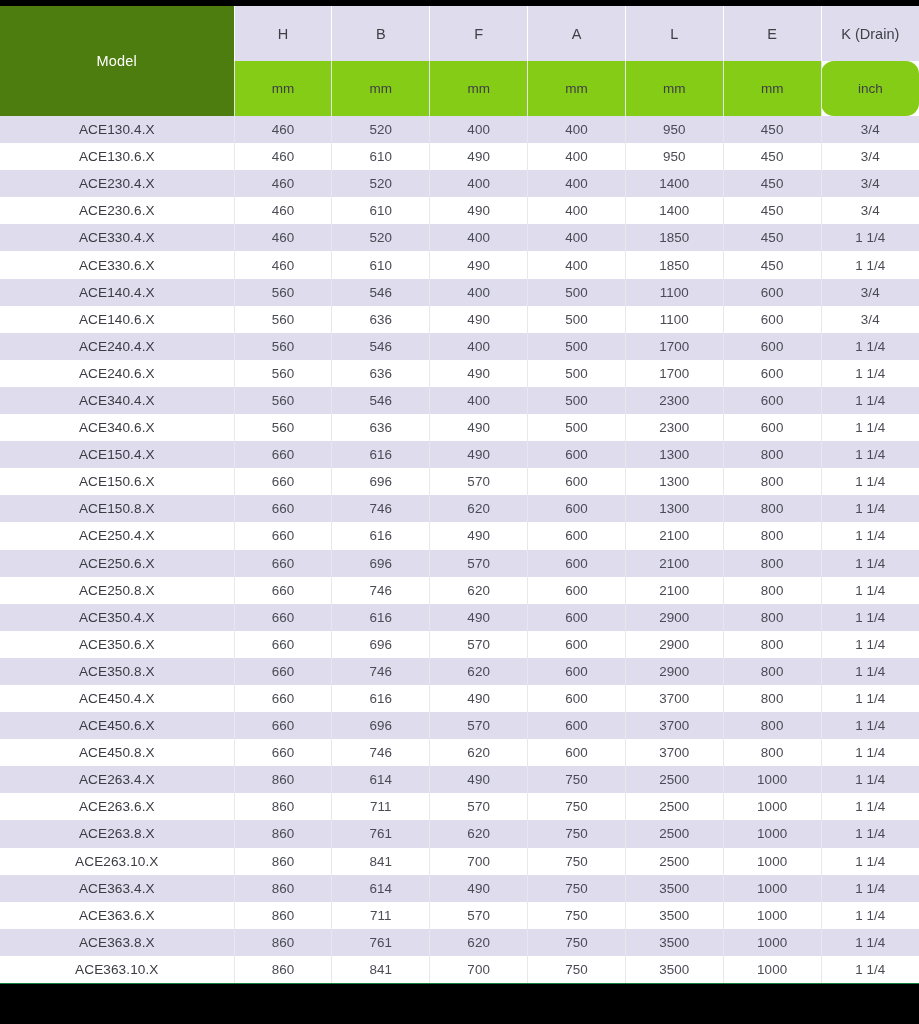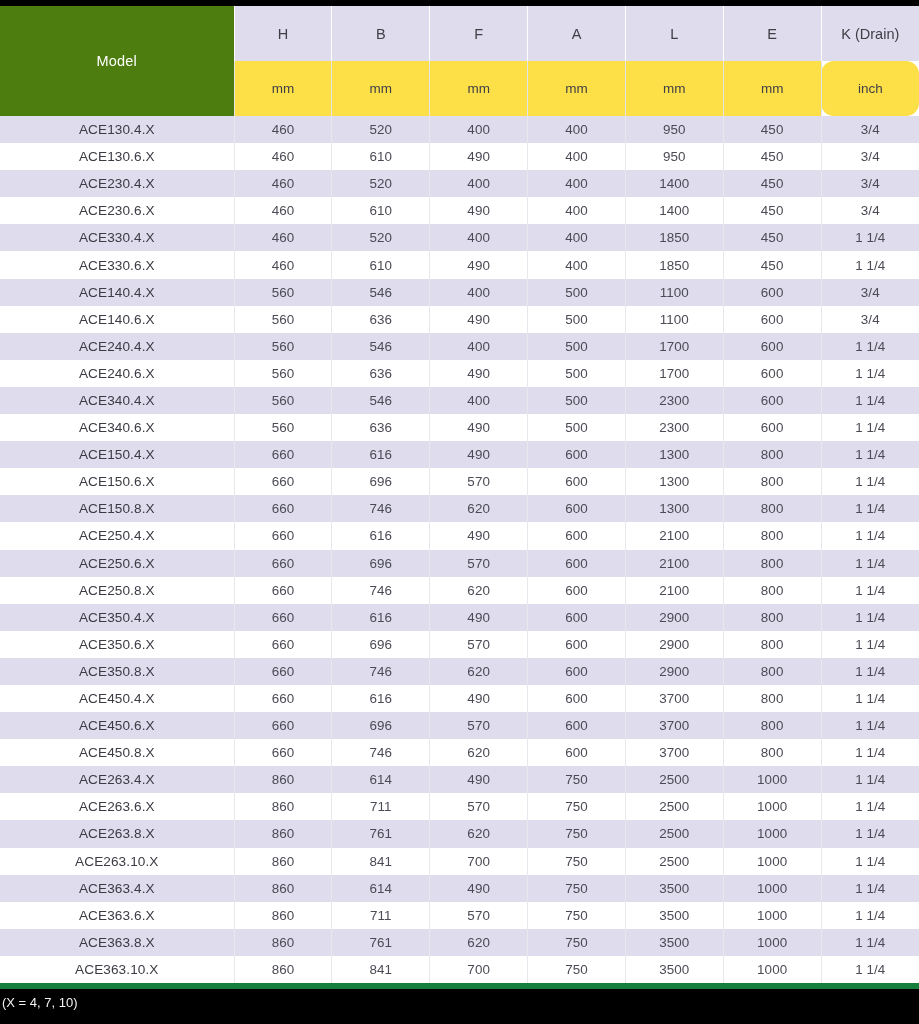--- a/index.html
+++ b/index.html
@@ -66,21 +66,21 @@
     text-align: center;
     vertical-align: middle;
     height: 55px;
     padding: 0;
     border-right: 1px solid #ffffff;
     border-left: 1px solid #ffffff;
   }
   th.sym-head:last-child { border-right: none; }
 
   th.unit-head {
-    background: #fde047;
+    background: #84cc16;
     color: #3f3f46;
     font-weight: 400;
     font-size: 13.5px;
     vertical-align: middle;
     height: 55px;
     padding: 0;
     border-right: 1px solid #e4e3ea;
     border-left: 1px solid #e4e3ea;
   }
   th.unit-head:last-child { border-right: none; border-radius: 13px; }
@@ -104,21 +104,21 @@
     letter-spacing: 0.1px;
   }
   tbody td:first-child { border-left: none; }
   tbody td:last-child  { border-right: none; }
 
   tbody td.model-cell {
     color: #3b3b44;
     font-size: 13.6px;
   }
 
-  tbody tr:last-child td { border-bottom: 6px solid #15803d; }
+  tbody tr:last-child td { border-bottom: 1px solid #15803d; }
 
   
   .footnote {
     background: #000000;
     color: #f2f2f2;
     font-size: 13px;
     padding: 6px 0 0 2px;
     line-height: 1.2;
     height: 40px;
     box-sizing: border-box;
@@ -483,15 +483,14 @@
             <td>700</td>
             <td>750</td>
             <td>3500</td>
             <td>1000</td>
             <td>1 1/4</td>
           </tr>
         </tbody>
     </table>
   </div>
 
-  <div class="footnote">(X = 4, 7, 10)</div>
 
 </div>
 
 </body></html>

